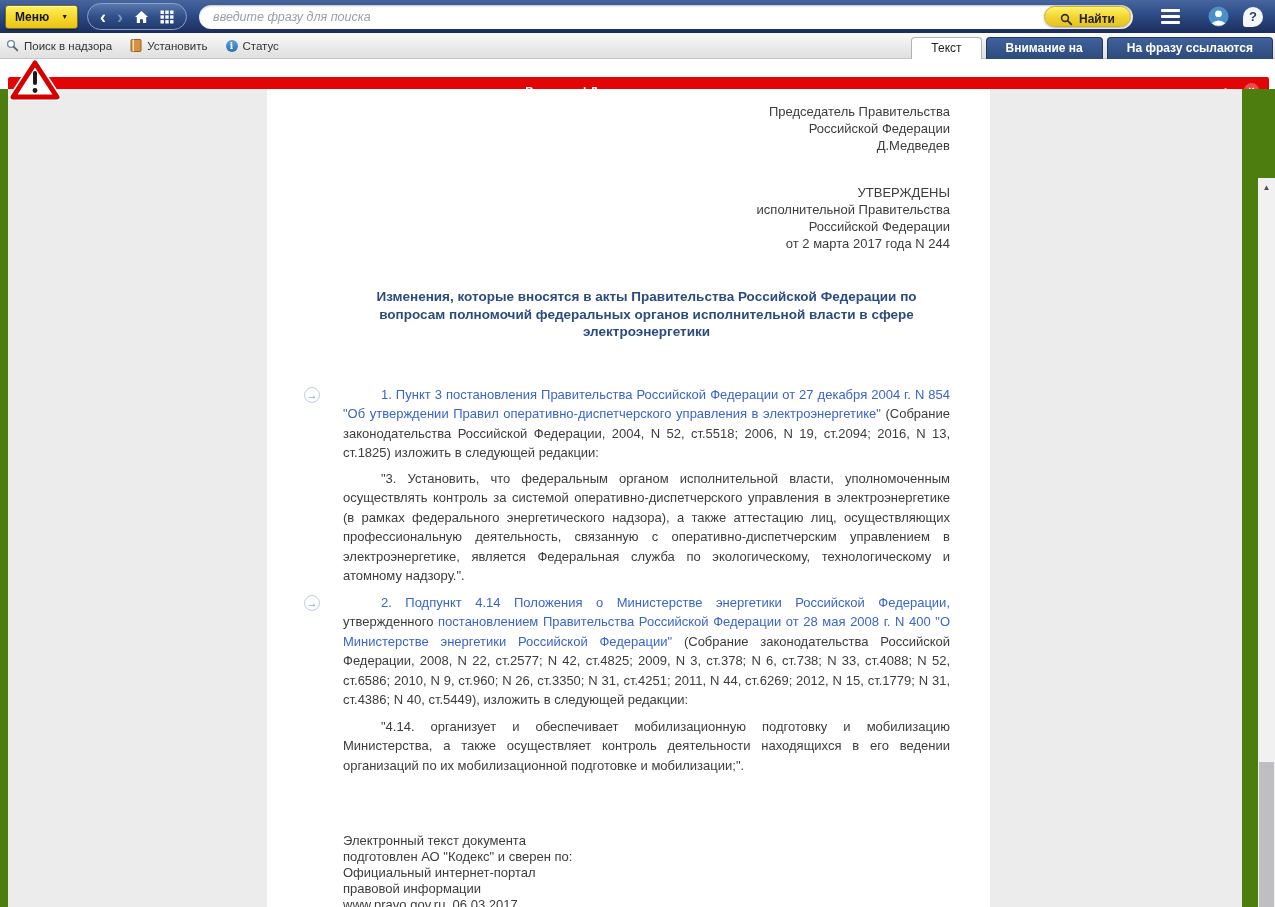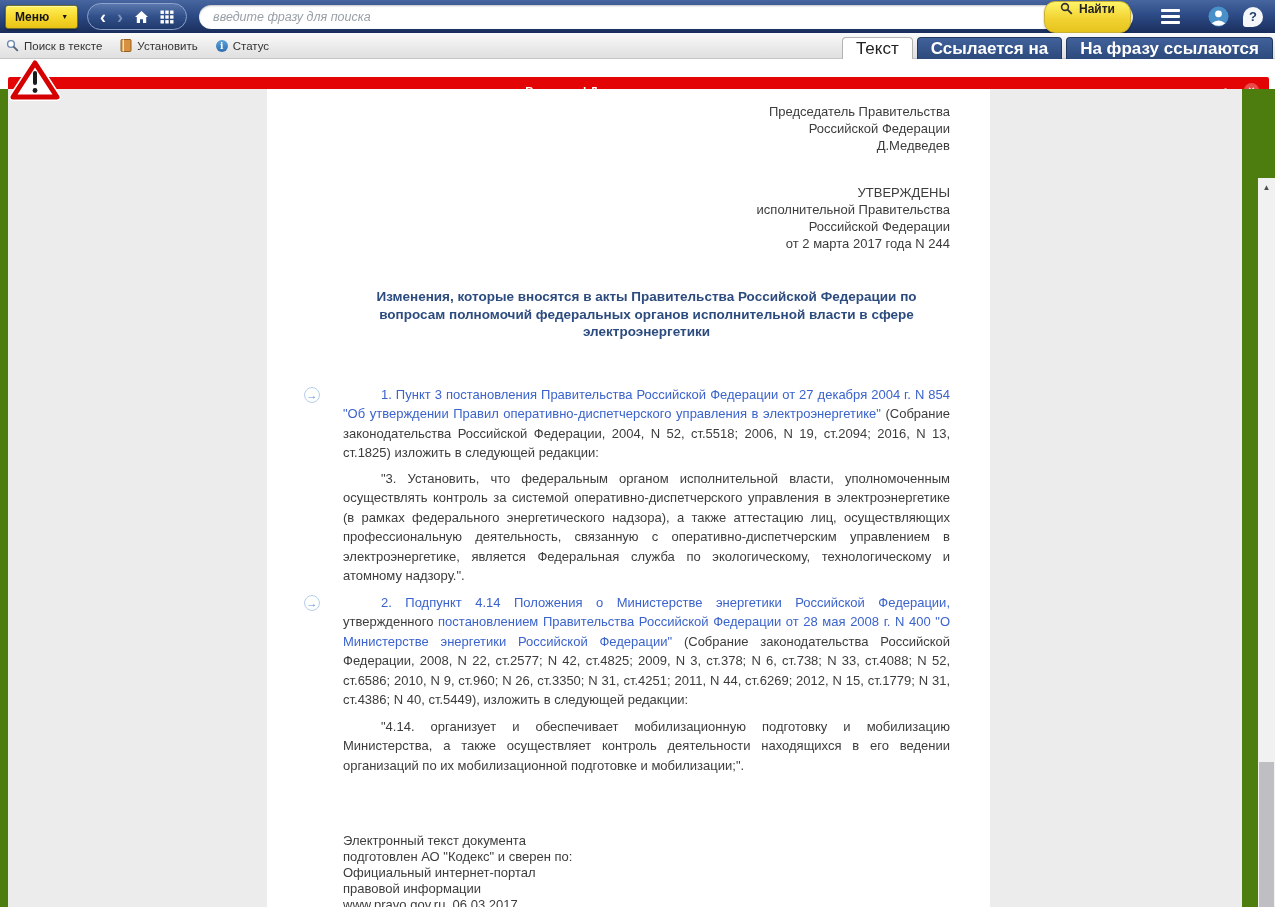--- a/index.html
+++ b/index.html
@@ -20,43 +20,43 @@
     background:linear-gradient(180deg,#5a77ad 0%,#31508a 50%,#203a6c 100%); }
   .nav-back { color:#ffffff; font-size:18px; font-weight:bold; line-height:24px; cursor:pointer; }
   .nav-fwd  { color:#7e92ba; font-size:18px; font-weight:bold; line-height:24px; cursor:pointer; }
   .nav-ico { display:flex; align-items:center; cursor:pointer; }
   .search-wrap { flex:1; height:24px; margin:0 10px 0 12px; background:#fff;
     border-radius:13px; display:flex; align-items:center; padding:0 2px 0 0;
     box-shadow:inset 0 1px 2px rgba(0,0,0,.25);gap:44px; }
   .search-input { flex:1; height:20px; border:none; outline:none; background:transparent;
     font-size:12.5px; color:#333; padding:0 14px; font-family:"Liberation Sans",sans-serif; }
   .search-input::placeholder { font-style:italic; color:#9aa0a8; }
-  .find-btn { height:32px; display:flex; align-items:flex-start; gap:6px; padding:0 15px;
+  .find-btn { height:21px; display:flex; align-items:flex-end; gap:6px; padding:0 15px;
     border-radius:11px; border:1px solid #c9b133;
     background:linear-gradient(180deg,#fff468 0%,#f2d332 55%,#e6c41e 100%);
     box-shadow:0 1px 2px rgba(0,0,0,.3); font-size:12px; font-weight:bold; color:#222; cursor:pointer; }
   .hamburger { display:flex; flex-direction:column; gap:3px; margin:0 14px 0 18px; cursor:pointer; }
   .hamburger i { display:block; width:19px; height:3px; background:#fff; border-radius:1px; }
   .user-btn { margin:0 14px; cursor:pointer; display:flex; }
   .help-btn { width:20px; height:20px; margin-right:4px; background:#f4f6fa; color:#24406e;
     border-radius:10px 10px 10px 3px; font-size:13px; font-weight:bold; text-align:center;
     line-height:20px; cursor:pointer; }
 
   
   .toolbar2 { position:absolute; left:0; top:33px; width:1275px; height:26px;
     background:linear-gradient(180deg,#fbfbfb 0%,#e9e9e9 60%,#e0e0e0 100%);
     border-bottom:1px solid #c6c6c6; display:flex; align-items:center;
     padding-left:6px; gap:18px; }
   .tb-item { display:flex; align-items:center; gap:5px; font-size:11.5px; color:#333; cursor:pointer; }
   .info-badge { width:12px; height:12px; border-radius:50%;
     background:linear-gradient(180deg,#5aa2da 0%,#2f6eae 100%); color:#fff;
     font-size:9px; font-weight:bold; text-align:center; line-height:12px; font-family:"DejaVu Serif",serif; }
   .tabs { position:absolute; right:2px; bottom:-1px; display:flex; gap:4px; align-items:flex-end; }
-  .tab { height:22px; line-height:21px; padding:0 13px; border-radius:4px 4px 0 0;
-    font-size:17px; cursor:pointer; white-space:nowrap; }
+  .tab { height:22px; line-height:21px; padding:0 19px; border-radius:4px 4px 0 0;
+    font-size:12px; cursor:pointer; white-space:nowrap; }
   .tab.active { background:#fff; border:1px solid #b3b3b3; border-bottom:none; color:#222; }
   .tab.navy { background:linear-gradient(180deg,#41619b 0%,#2c4a7c 100%);
     border:1px solid #20395f; border-bottom:none; color:#fff; font-weight:bold; }
 
   
   .banner { position:absolute; left:8px; top:77px; width:1261px; height:27px;
     background:#e30505; border-radius:2px; display:flex; align-items:center;
     justify-content:center; }
   .banner-text { color:#fff; font-size:11.5px; font-weight:bold; }
   .banner-controls { position:absolute; right:10px; top:0; height:27px; display:flex;
@@ -152,36 +152,36 @@
     <span>?</span>
   </div>
 </div>
 
 <div class="toolbar2">
   <div class="tb-item">
     <svg width="13" height="13" viewBox="0 0 13 13">
         <circle cx="5" cy="5" r="3.4" fill="#fff" stroke="#6c86ad" stroke-width="1.4"></circle>
         <line x1="7.8" y1="7.8" x2="11.3" y2="11.3" stroke="#55677f" stroke-width="1.9" stroke-linecap="round"></line>
       </svg>
-    <span>Поиск в тексте</span>
+    <span>Поиск в надзора</span>
   </div>
   <div class="tb-item">
     <svg width="12" height="13" viewBox="0 0 12 13">
         <rect x="1" y="0.5" width="10" height="12" rx="1" fill="#d79140" stroke="#96601e" stroke-width="1"></rect>
         <rect x="2.6" y="0.5" width="1.4" height="12" fill="#f3e3c3"></rect>
       </svg>
     <span>Установить</span>
   </div>
   <div class="tb-item">
     <span class="info-badge">i</span>
     <span>Статус</span>
   </div>
   <div class="tabs">
     <div class="tab active">Текст</div>
-    <div class="tab navy">Ссылается на</div>
+    <div class="tab navy">Внимание на</div>
     <div class="tab navy">На фразу ссылаются</div>
   </div>
 </div>
 
 <div class="banner">
   <span class="banner-text">Внимание! Документ в силу не вступил</span>
   <div class="banner-controls">
     <span class="banner-next">›</span>
     <span class="banner-close">×</span>
   </div>

